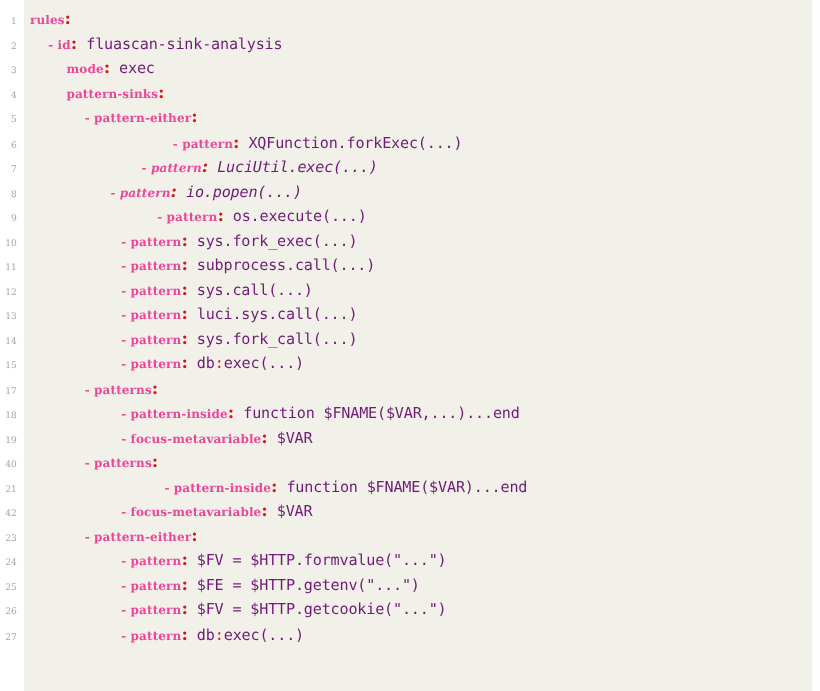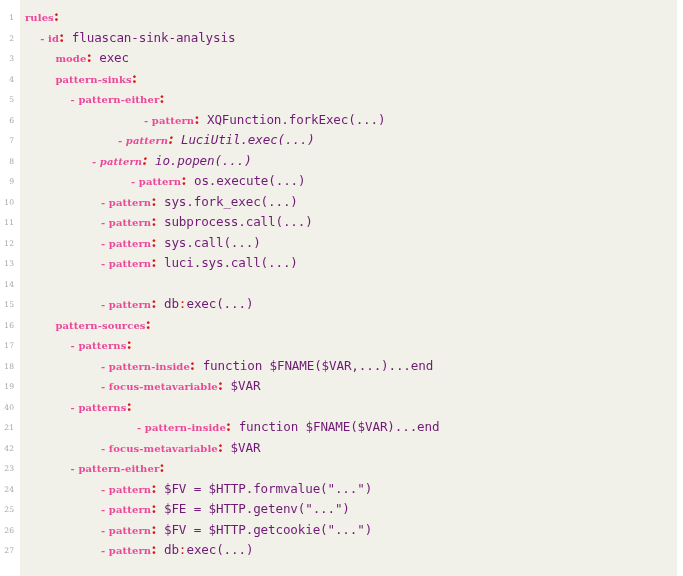--- a/index.html
+++ b/index.html
@@ -101,23 +101,22 @@
       <div class="line"><span class="lineno">4</span><span class="linebody" style="left: 55.4px;"><span class="k">pattern-sinks</span><span class="c">:</span></span></div>
       <div class="line"><span class="lineno">5</span><span class="linebody" style="left: 70.6px;"><span class="k">- pattern-either</span><span class="c">:</span></span></div>
       <div class="line"><span class="lineno">6</span><span class="linebody" style="left: 101px; margin-left: 43px;"><span class="k">- pattern</span><span class="c">:</span><span class="v"> </span><span class="v">XQFunction.forkExec(...)</span></span></div>
       <div class="line"><span class="lineno">7</span><span class="linebody" style="left: 118px; font-style: italic;"><span class="k">- pattern</span><span class="c">:</span><span class="v"> </span><span class="v">LuciUtil.exec(...)</span></span></div>
       <div class="line"><span class="lineno">8</span><span class="linebody" style="left: 92px; font-style: italic;"><span class="k">- pattern</span><span class="c">:</span><span class="v"> </span><span class="v">io.popen(...)</span></span></div>
       <div class="line"><span class="lineno">9</span><span class="linebody" style="left: 101px; margin-left: 30px;"><span class="k">- pattern</span><span class="c">:</span><span class="v"> </span><span class="v">os.execute(...)</span></span></div>
       <div class="line"><span class="lineno">10</span><span class="linebody" style="left: 101px;"><span class="k">- pattern</span><span class="c">:</span><span class="v"> </span><span class="v">sys.fork_exec(...)</span></span></div>
       <div class="line"><span class="lineno">11</span><span class="linebody" style="left: 101px;"><span class="k">- pattern</span><span class="c">:</span><span class="v"> </span><span class="v">subprocess.call(...)</span></span></div>
       <div class="line"><span class="lineno">12</span><span class="linebody" style="left: 101px;"><span class="k">- pattern</span><span class="c">:</span><span class="v"> </span><span class="v">sys.call(...)</span></span></div>
       <div class="line"><span class="lineno">13</span><span class="linebody" style="left: 101px;"><span class="k">- pattern</span><span class="c">:</span><span class="v"> </span><span class="v">luci.sys.call(...)</span></span></div>
-      <div class="line"><span class="lineno">14</span></div>
+      <div class="line"><span class="lineno">14</span><span class="linebody" style="left: 101px;"><span class="k">- pattern</span><span class="c">:</span><span class="v"> </span><span class="v">sys.fork_call(...)</span></span></div>
       <div class="line"><span class="lineno">15</span><span class="linebody" style="left: 101px;"><span class="k">- pattern</span><span class="c">:</span><span class="v"> </span><span class="v">db</span><span class="c" style="font-family: &quot;DejaVu Sans Mono&quot;, monospace; font-size: 12.6px; font-weight: normal;">:</span><span class="v">exec(...)</span></span></div>
-      <div class="line"><span class="lineno">16</span><span class="linebody" style="left: 55.4px;"><span class="k">pattern-sources</span><span class="c">:</span></span></div>
       <div class="line"><span class="lineno">17</span><span class="linebody" style="left: 70.6px;"><span class="k">- patterns</span><span class="c">:</span></span></div>
       <div class="line"><span class="lineno">18</span><span class="linebody" style="left: 101px;"><span class="k">- pattern-inside</span><span class="c">:</span><span class="v"> </span><span class="v">function $FNAME($VAR,...)...end</span></span></div>
       <div class="line"><span class="lineno">19</span><span class="linebody" style="left: 101px;"><span class="k">- focus-metavariable</span><span class="c">:</span><span class="v"> </span><span class="v">$VAR</span></span></div>
       <div class="line"><span class="lineno">40</span><span class="linebody" style="left: 70.6px;"><span class="k">- patterns</span><span class="c">:</span></span></div>
       <div class="line"><span class="lineno">21</span><span class="linebody" style="left: 101px; margin-left: 36px;"><span class="k">- pattern-inside</span><span class="c">:</span><span class="v"> </span><span class="v">function $FNAME($VAR)...end</span></span></div>
       <div class="line"><span class="lineno">42</span><span class="linebody" style="left: 101px;"><span class="k">- focus-metavariable</span><span class="c">:</span><span class="v"> </span><span class="v">$VAR</span></span></div>
       <div class="line"><span class="lineno">23</span><span class="linebody" style="left: 70.6px;"><span class="k">- pattern-either</span><span class="c">:</span></span></div>
       <div class="line"><span class="lineno">24</span><span class="linebody" style="left: 101px;"><span class="k">- pattern</span><span class="c">:</span><span class="v"> </span><span class="v">$FV = $HTTP.formvalue("...")</span></span></div>
       <div class="line"><span class="lineno">25</span><span class="linebody" style="left: 101px;"><span class="k">- pattern</span><span class="c">:</span><span class="v"> </span><span class="v">$FE = $HTTP.getenv("...")</span></span></div>
       <div class="line"><span class="lineno">26</span><span class="linebody" style="left: 101px;"><span class="k">- pattern</span><span class="c">:</span><span class="v"> </span><span class="v">$FV = $HTTP.getcookie("...")</span></span></div>

